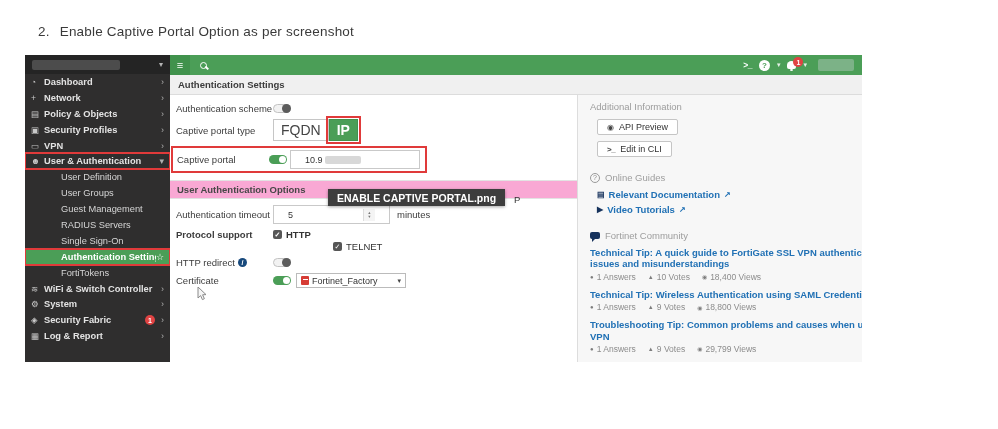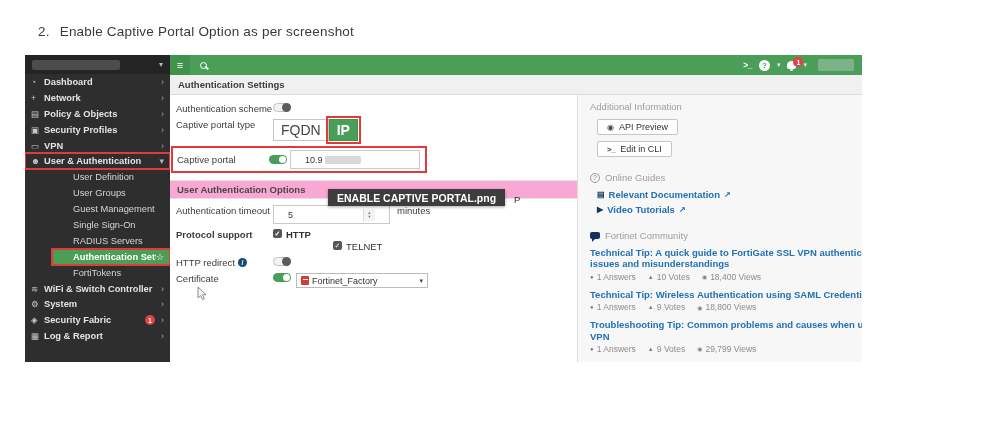--- a/index.html
+++ b/index.html
@@ -15,21 +15,21 @@
 
   
   .sidebar { position:absolute; left:0; top:0; width:145px; height:307px; background:#2f2e2e; overflow:hidden; }
   .sb-header { height:19px; background:#242424; display:flex; align-items:center; padding:0 7px; }
   .sb-redact { width:88px; height:10px; background:#4c4c4c; border-radius:2px; filter:blur(.5px); }
   .sb-caret { margin-left:auto; color:#b5b5b5; font-size:8px; }
   .sn-item { display:flex; align-items:center; height:15.9px; padding:0 6px; color:#e3e3e3; font-weight:600; cursor:default; position:relative; }
   .sn-item .ic { width:13px; font-size:8.5px; color:#c9c9c9; font-weight:400; }
   .sn-item .lbl { flex:1; white-space:nowrap; overflow:hidden; font-size:9.3px; }
   .sn-item .chev { color:#b0b0b0; font-size:9px; font-weight:400; margin-left:3px; }
-  .sn-sub { padding-left:21px; font-weight:400; color:#d6d6d6;margin-left:27px; }
+  .sn-sub { padding-left:36px; font-weight:400; color:#d6d6d6; }
   .sn-selected { background:#4b9e57; color:#fff; font-weight:700; }
   .sn-selected .star { margin-left:auto; color:#fff; font-size:9px; font-weight:400; }
   .red-outline { outline:2px solid #e03a3a; outline-offset:-1px; z-index:5; }
   .sb-badge { background:#e04343; color:#fff; min-width:10px; height:10px; border-radius:5px; font-size:7px; font-weight:700; display:inline-flex; align-items:center; justify-content:center; padding:0 2px; margin-right:3px; }
 
   
   .maincol { position:absolute; left:145px; top:0; width:692px; height:307px; display:flex; flex-direction:column; }
 
   
   .topbar { height:20px; background:#4b9e57; display:flex; align-items:center; color:#fff; flex:none; }
@@ -45,21 +45,21 @@
   .bell::after { content:""; position:absolute; bottom:-2px; left:3px; width:3px; height:2px; background:#fff; border-radius:50%; }
   .tb-badge { position:absolute; left:6px; top:-4px; background:#e04343; color:#fff; min-width:10px; height:10px; border-radius:5px; font-size:7px; font-weight:700; display:flex; align-items:center; justify-content:center; padding:0 2px; }
   .tb-user-redact { width:36px; height:12px; background:#7cb287; border-radius:2px; filter:blur(.6px); margin-left:4px; }
 
   
   .crumbbar { height:20px; background:#f0f0f0; border-bottom:1px solid #dcdcdc; display:flex; align-items:center; padding-left:8px; font-weight:600; color:#3c3c3c; flex:none; font-size:9.5px; }
 
   
   .body { flex:1; display:flex; min-height:0; }
   .card { width:408px; background:#fff; border-right:1px solid #ddd; padding:8px 0 0 6px; position:relative; }
-  .frow { display:flex; margin-bottom:5px; }
+  .frow { display:flex; align-items:center; margin-bottom:5px; }
   .flabel { width:97px; color:#3c3c3c; flex:none; }
 
   .tog { width:18px; height:9px; border-radius:5px; position:relative; flex:none; }
   .tog-off { background:#f2f2f2; border:1px solid #c2c2c2; }
   .tog-off::after { content:""; position:absolute; right:-1px; top:-1px; width:9px; height:9px; border-radius:50%; background:#5c5c5c; }
   .tog-on { background:#4b9e57; }
   .tog-on::after { content:""; position:absolute; right:1px; top:1px; width:7px; height:7px; border-radius:50%; background:#fff; }
 
   .seg { display:inline-flex; }
   .sbtn { font-size:14px; padding:2px 7px; border:1px solid #c6c6c6; background:#fff; color:#444; }
@@ -76,21 +76,21 @@
   .to-input { width:117px; }
   .spin { margin-left:auto; width:12px; height:12px; border-left:1px solid #ddd; background:#f4f4f4; display:flex; flex-direction:column; align-items:center; justify-content:center; line-height:4px; font-size:4.5px; color:#777; }
   .unit { margin-left:7px; color:#3c3c3c; }
 
   .cb { width:9px; height:9px; background:#565656; border-radius:2px; color:#fff; font-size:7px; display:inline-flex; align-items:center; justify-content:center; margin-right:4px; flex:none; }
   .proto2 { margin-left:109px; margin-top:-2px;padding-left:48px; }
 
   .info-ic { width:9px; height:9px; border-radius:50%; background:#17497c; color:#fff; font-size:6.5px; font-weight:700; font-style:italic; display:inline-flex; align-items:center; justify-content:center; margin-left:3px; }
   .lbl-with-info { display:flex; align-items:center; }
 
-  .dd { width:132px; height:15px; border:1px solid #bbb; background:#fff; display:flex; align-items:center; font-size:9px; color:#333; padding:0 4px; gap:3px; }
+  .dd { width:110px; height:15px; border:1px solid #bbb; background:#fff; display:flex; align-items:center; font-size:9px; color:#333; padding:0 4px; gap:3px; }
   .cert-ic { width:8px; height:9px; background:#d63c35; border-radius:1px; position:relative; flex:none; }
   .cert-ic::after { content:""; position:absolute; left:1.5px; top:2.5px; right:1.5px; height:1.5px; background:#fff; }
   .dd-caret { margin-left:auto; font-size:7px; color:#444; }
 
   
   .tooltip { position:absolute; left:303px; top:134px; background:#3d3d3d; color:#fff; font-weight:700; font-size:10.5px; padding:2.5px 9px; white-space:nowrap; box-shadow:0 1px 3px rgba(0,0,0,.35); z-index:20; }
   .clipped-p { position:absolute; left:489px; top:139px; font-size:9.5px; color:#333; z-index:19; }
   .cursor { position:absolute; left:172px; top:232px; z-index:30; }
 
   
@@ -163,24 +163,24 @@
       <div class="sn-item sn-sub">
         <span class="lbl">User Definition</span>
       </div>
       <div class="sn-item sn-sub">
         <span class="lbl">User Groups</span>
       </div>
       <div class="sn-item sn-sub">
         <span class="lbl">Guest Management</span>
       </div>
       <div class="sn-item sn-sub">
+        <span class="lbl">RADIUS Servers</span>
+      </div>
+      <div class="sn-item sn-sub">
         <span class="lbl">Single Sign-On</span>
-      </div>
-      <div class="sn-item sn-sub">
-        <span class="lbl">RADIUS Servers</span>
       </div>
       <div class="sn-item sn-sub sn-selected red-outline">
         <span class="lbl">Authentication Settings</span>
         <span class="star">☆</span>
       </div>
       <div class="sn-item sn-sub">
         <span class="lbl">FortiTokens</span>
       </div>
       <div class="sn-item">
         <span class="ic">≋</span>

